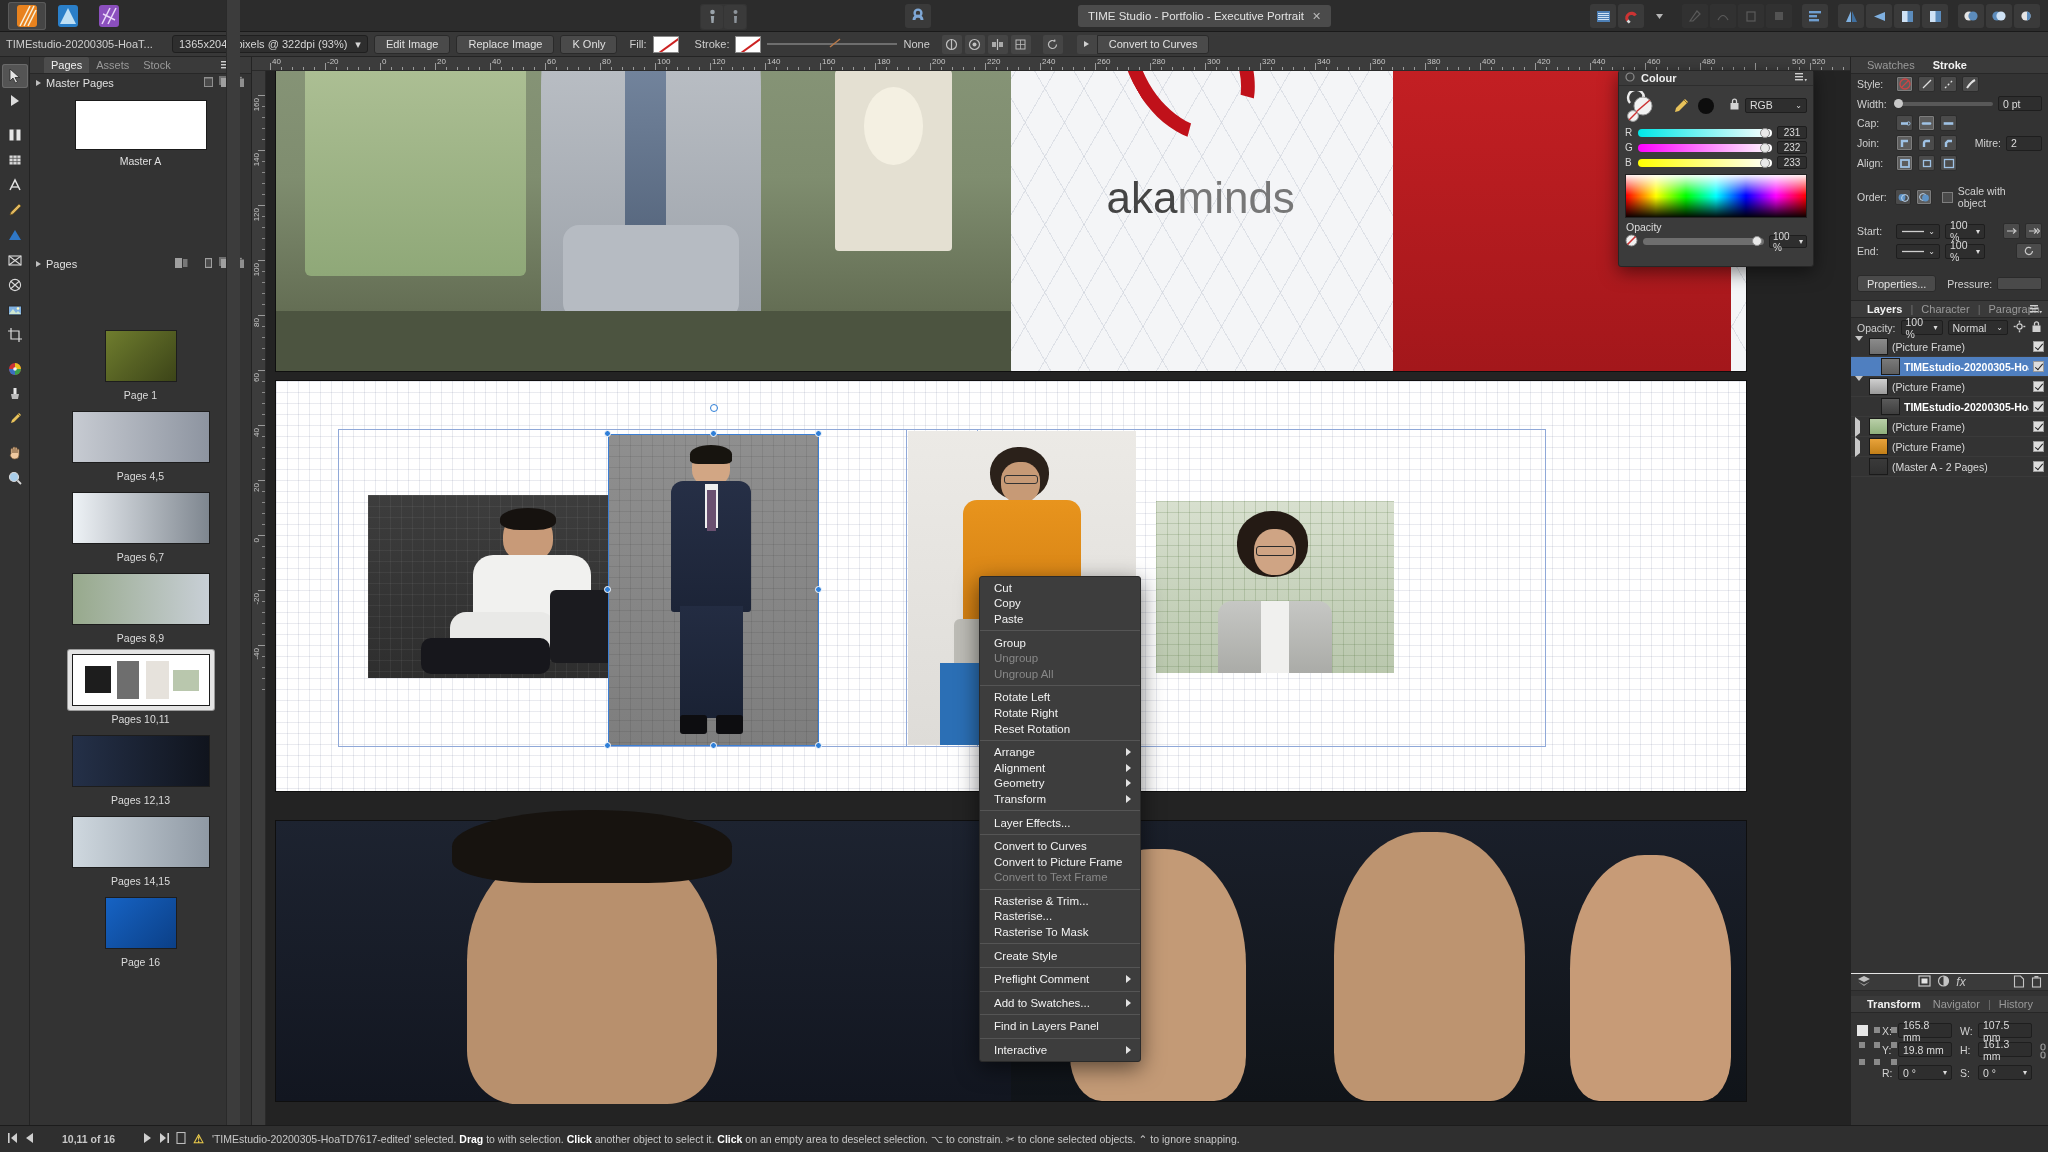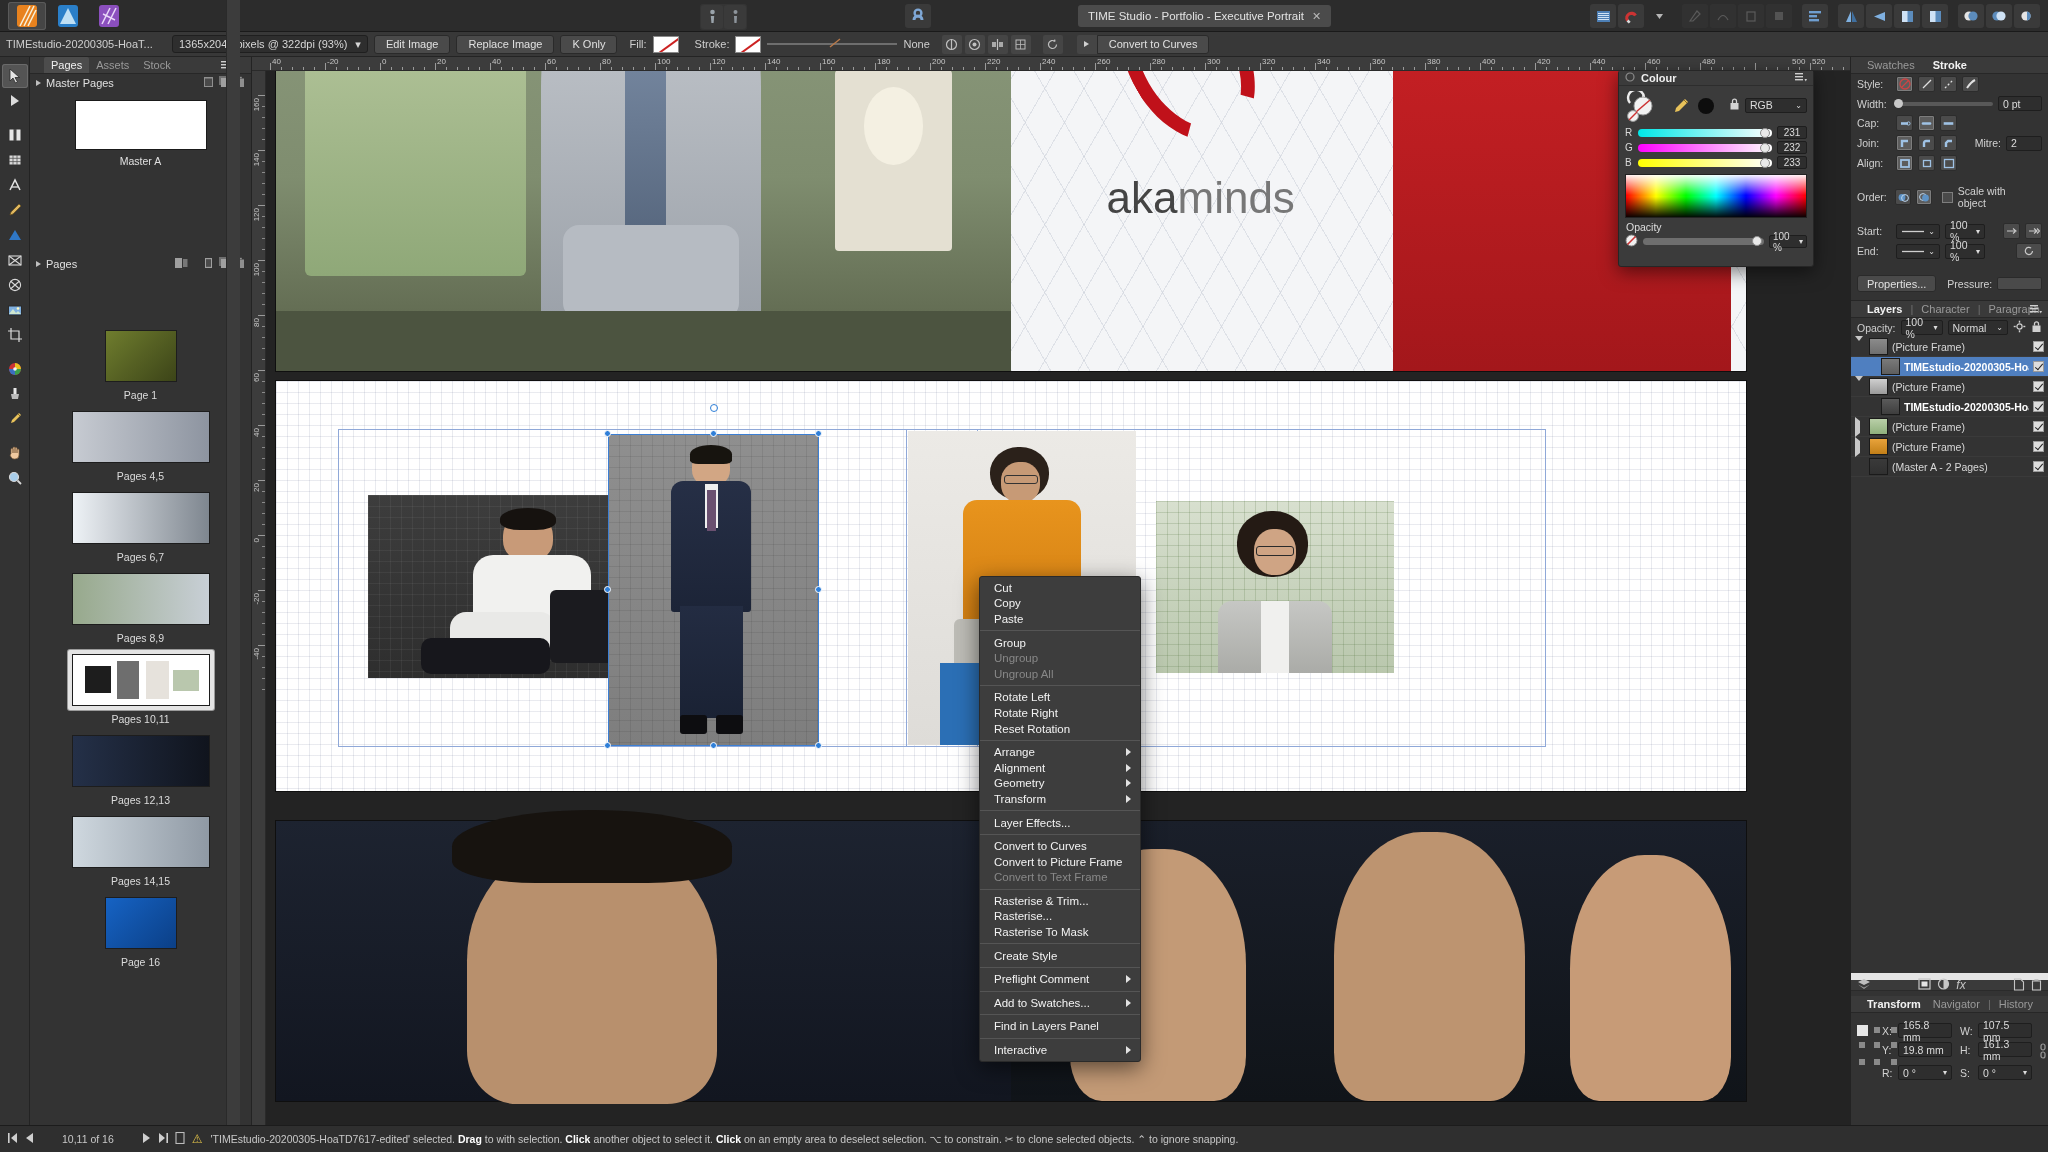--- a/index.html
+++ b/index.html
@@ -279,37 +279,37 @@
   .lthumb { width: 19px; height: 17px; border: 1px solid #1a1a1a; background: #555; overflow:hidden; position:relative;}
   .check { width: 11px; height: 11px; border: 1px solid #9a9a9a; background: #ddd; position: relative; }
   .check::after {
     content: ""; position: absolute; left: 3px; top: 0px; width: 3px; height: 7px;
     border: solid #222; border-width: 0 1.6px 1.6px 0; transform: rotate(40deg);
   }
   .disc-tri { width:0;height:0;border-left:5px solid #c8c8c8;border-top:4px solid transparent;border-bottom:4px solid transparent;}
   .disc-tri.open { border-left:4px solid transparent;border-right:4px solid transparent;border-top:5px solid #c8c8c8;border-bottom:none;}
 
   .panel-div { height: 1px; background: #262626; }
-  .panel-strip { height: 18px; background: #3a3a3a; display:flex; align-items:center; gap:6px; padding: 0 6px; border-top:7px solid #e5e5e5; border-bottom:1px solid #2a2a2a;}
+  .panel-strip { height: 18px; background: #3a3a3a; display:flex; align-items:center; gap:6px; padding: 0 6px; border-top:1px solid #e5e5e5; border-bottom:1px solid #2a2a2a;}
 
   
   .tr-grid {
     width: 40px; height: 40px; position: relative; margin: 4px 6px;
   }
   .tr-dot { position: absolute; width: 6px; height: 6px; background: #8a8a8a; }
   .tr-dot.big { width: 11px; height: 11px; background: #e6e6e6; }
 
   
   .statusbar {
     position: absolute; left: 0; bottom: 0; width: 2048px; height: 27px;
     background: #2f2f2f; border-top: 1px solid #1c1c1c;
     display: flex; align-items: center; gap: 8px; padding: 0 8px;
     font-size: 10.5px; color: #c8c8c8;
   }
-  .statusbar .nav { display: flex; align-items: center; gap: 7px; }
+  .statusbar .nav { display: flex; align-items: center; gap: 7px; font-weight: bold; }
   .statusbar b { color: #ffffff; }
   .warn-ico { color: #e8c84a; font-size: 12px; }
 
   .ill { position: absolute; inset: 0; }
 </style>
 </head>
 <body>
 
 <div class="app">
 

